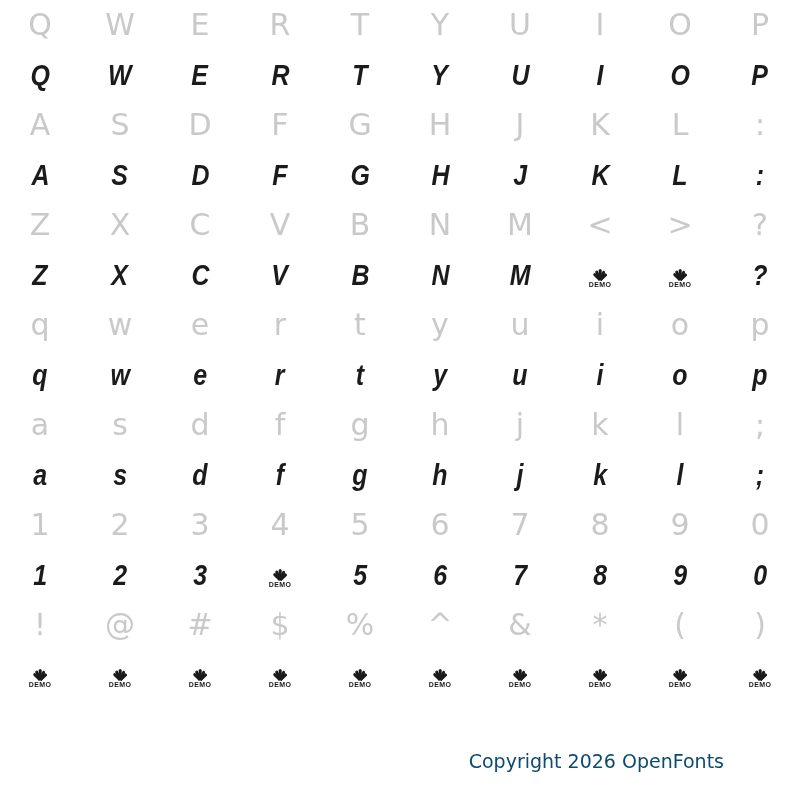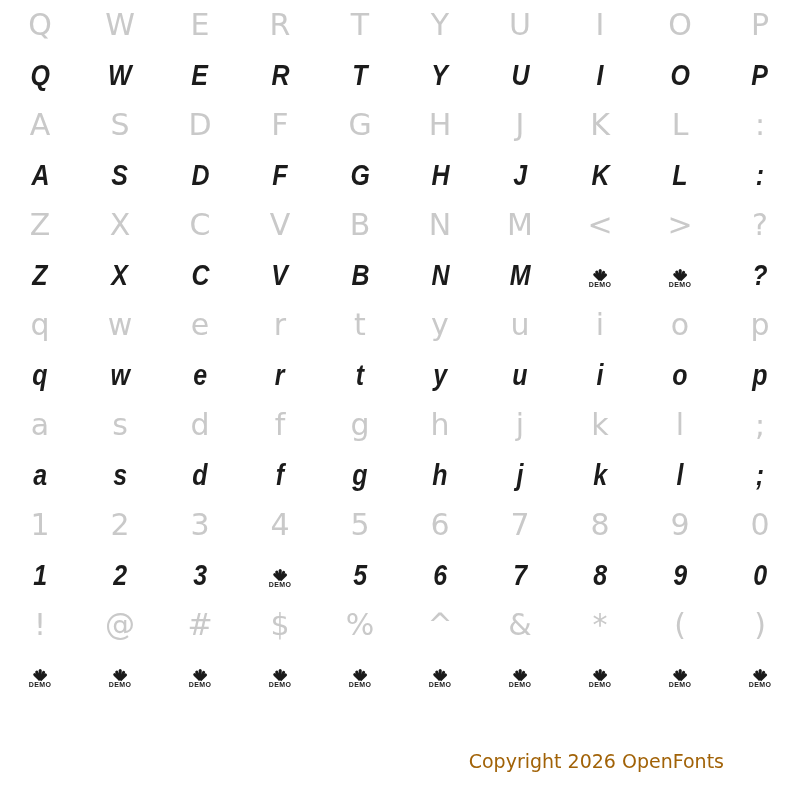--- a/index.html
+++ b/index.html
@@ -91,21 +91,21 @@
     letter-spacing: 0.4px;
     color: #1b1b1b;
     line-height: 1;
     margin-top: 1px;
   }
   .footer {
     position: absolute;
     right: 76px;
     bottom: 28px;
     font-size: 19px;
-    color: #a16207;
+    color: #0c4a6e;
     font-family: "DejaVu Sans", sans-serif;
     white-space: nowrap;
   }
 </style>
 </head>
 <body>
 
 <div class="sheet">
   <div class="grid" id="glyph-grid">
       <div class="cell row-ref">

